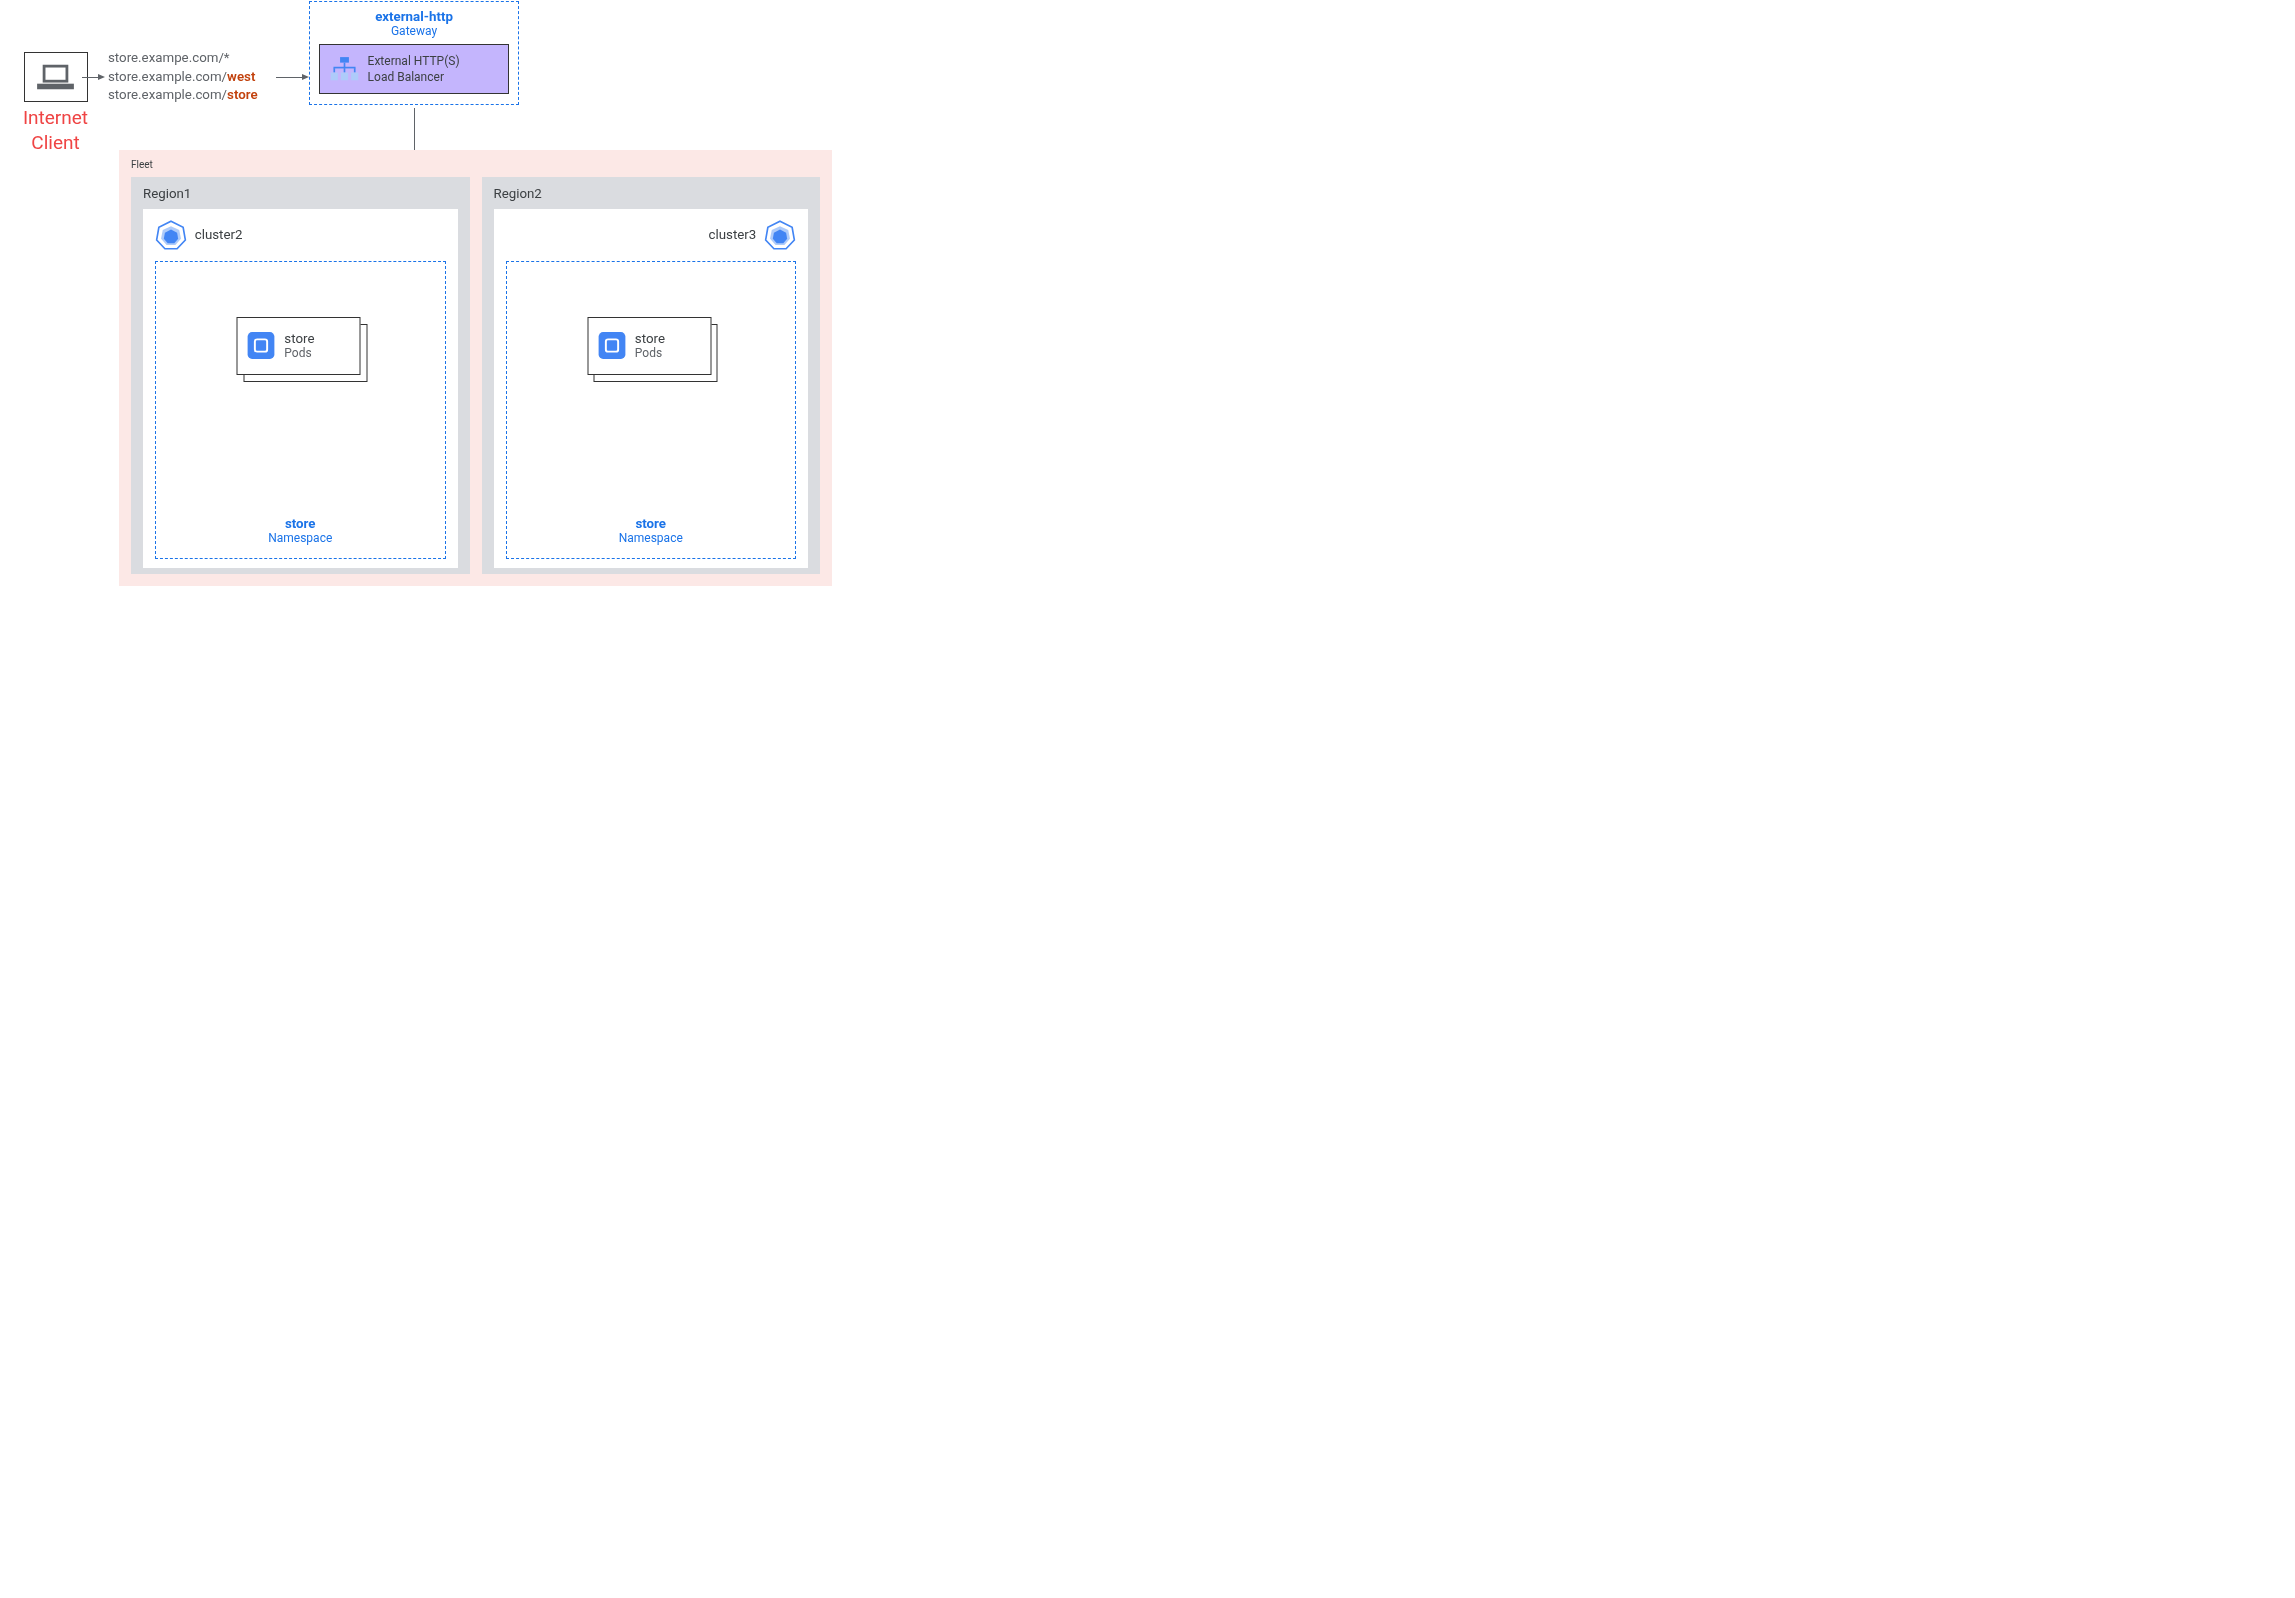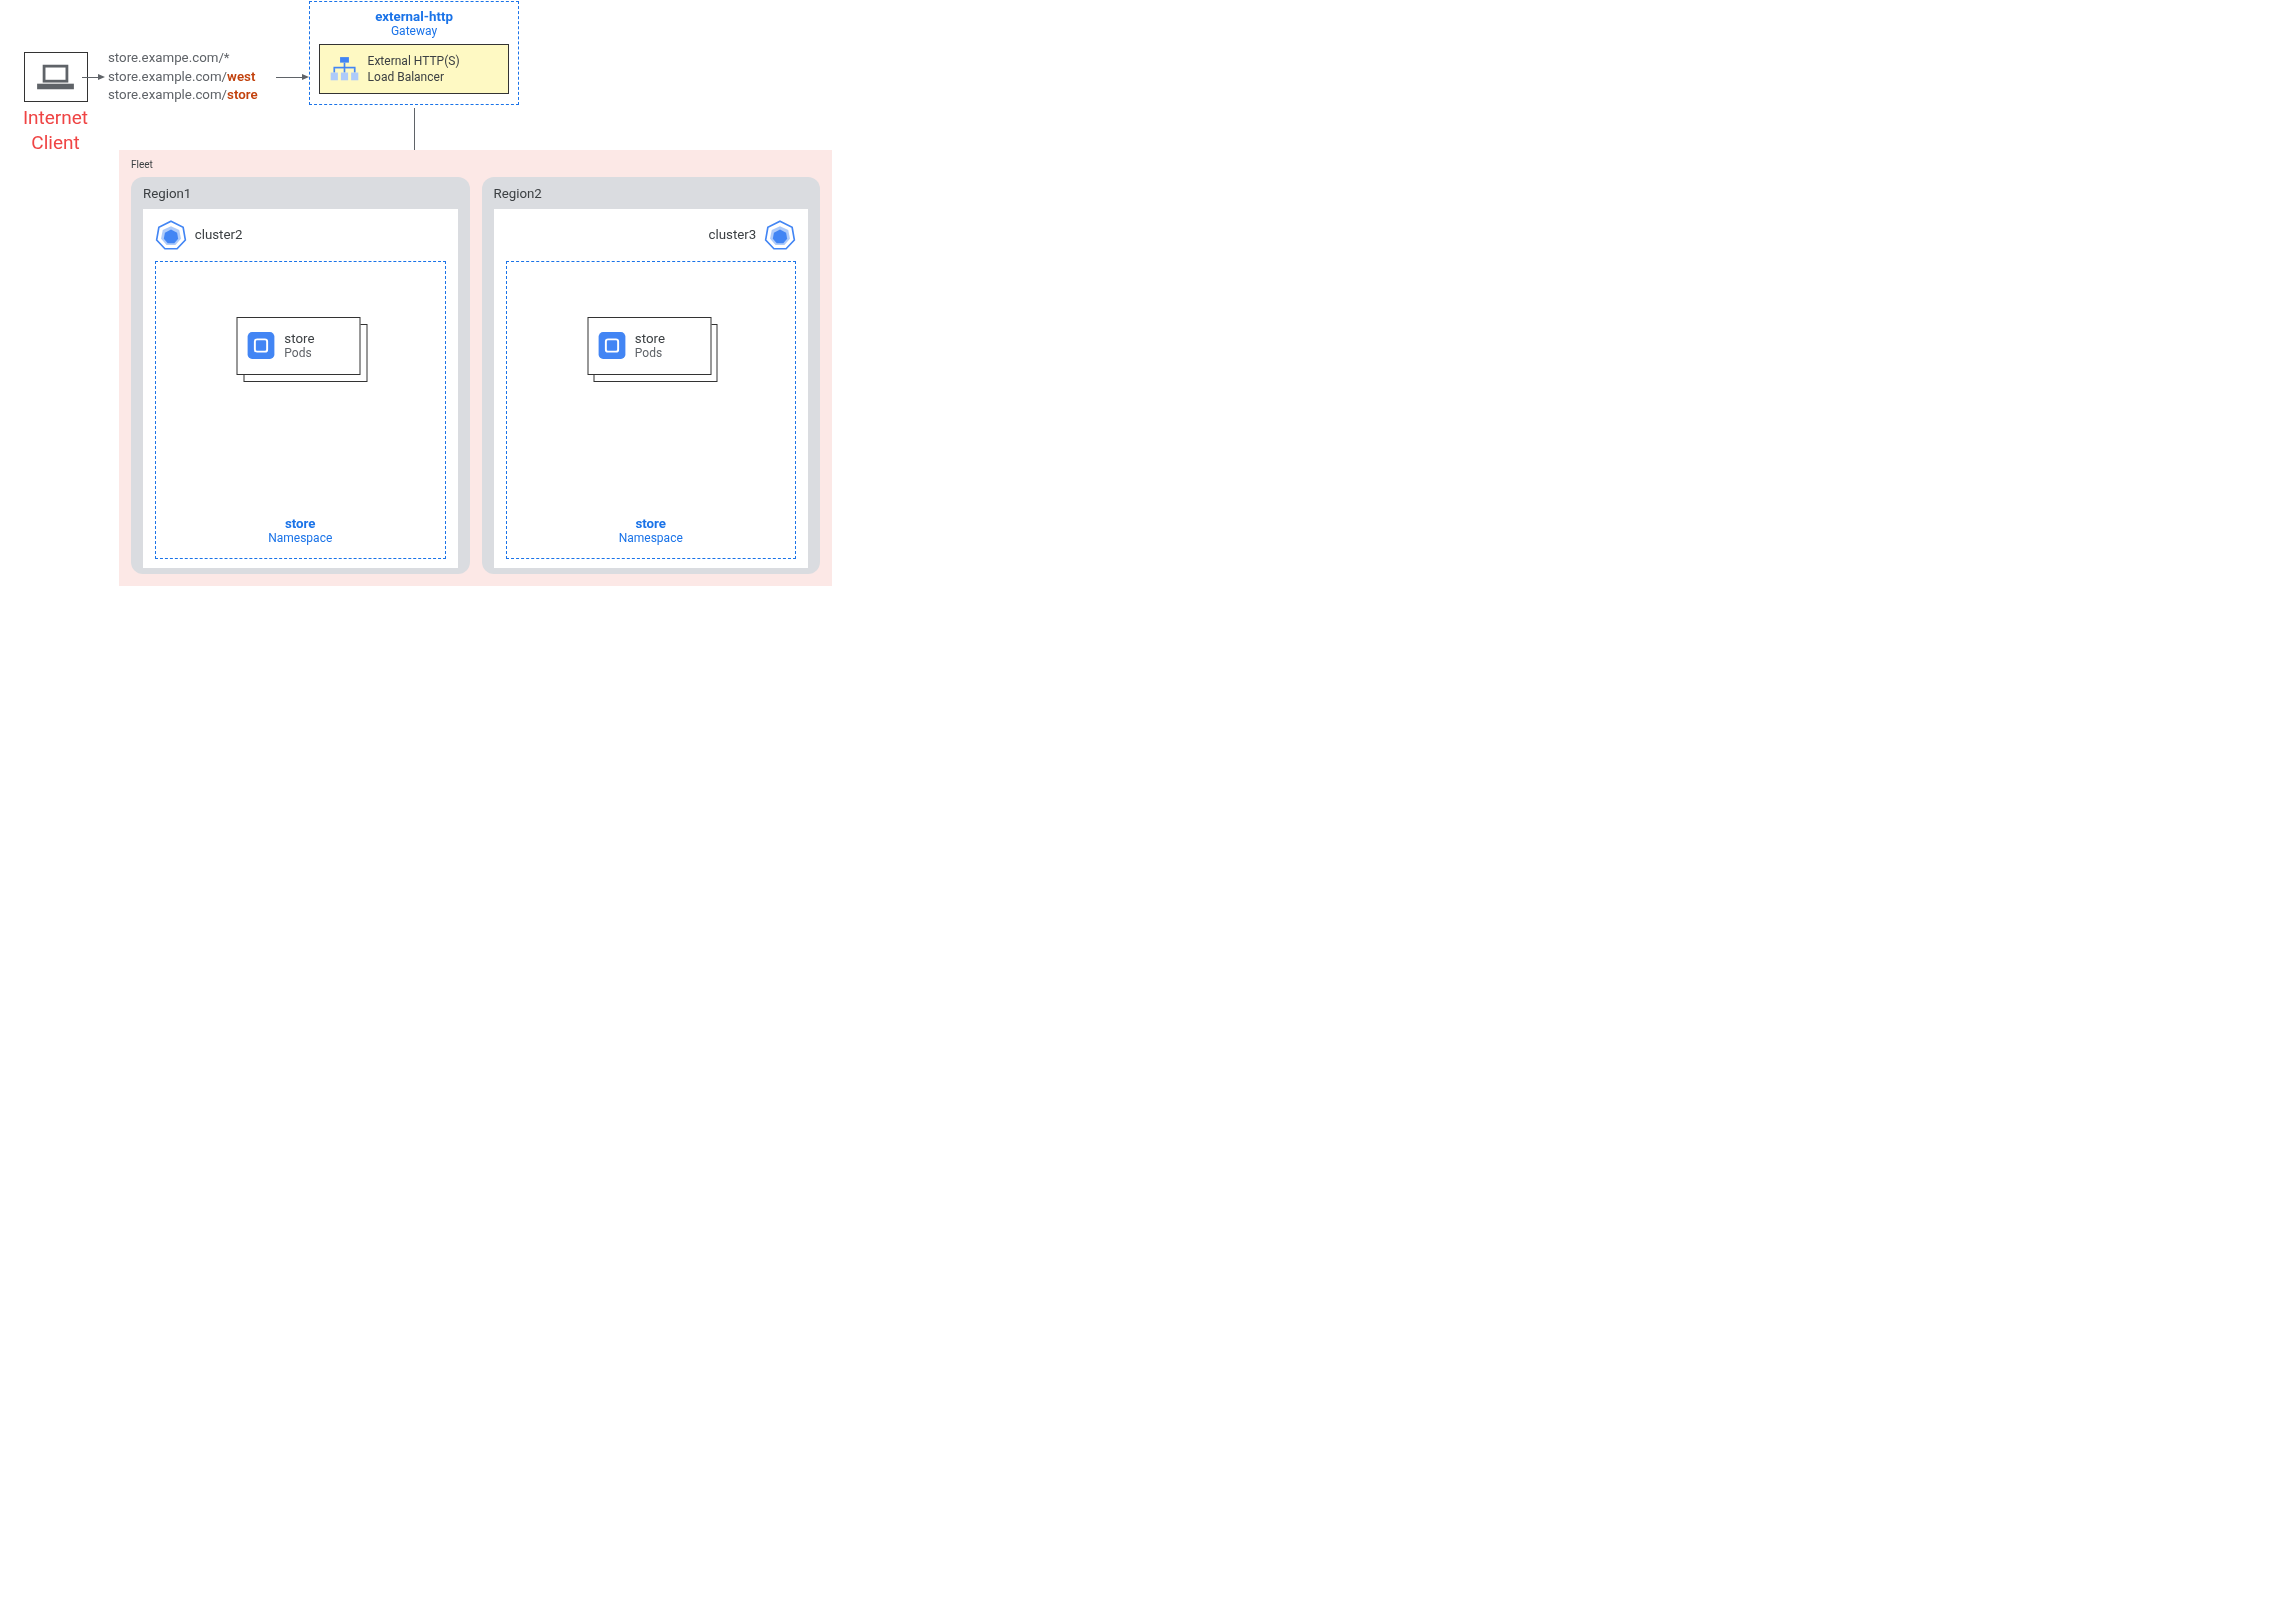--- a/index.html
+++ b/index.html
@@ -62,21 +62,21 @@
       font-weight: 700;
       color: #1a73e8;
     }
     .gateway-subtitle {
       font-size: 12px;
       color: #1a73e8;
       margin-bottom: 6.6px;
     }
     .lb-card {
       border: 1.4px solid #333;
-      background: #fef9c3;
+      background: #c4b5fd;
       padding: 7.7px 10px;
       display: flex;
       align-items: center;
       gap: 8.8px;
       text-align: left;
     }
     .lb-text {
       font-size: 12px;
       color: #3c4043;
       line-height: 1.35;
@@ -101,21 +101,20 @@
       display: flex;
       gap: 12px;
     }
     
     
     .region {
       flex: 1;
       background: #dadce0;
       padding: 8.8px 12px 12px;
       height: 397px;
-      border-radius: 12px;
     }
     .region-label {
       font-size: 13.3px;
       color: #3c4043;
       margin-bottom: 7.7px;
     }
     .region2 .region-label { text-align: left; }
     
     
     .cluster {

